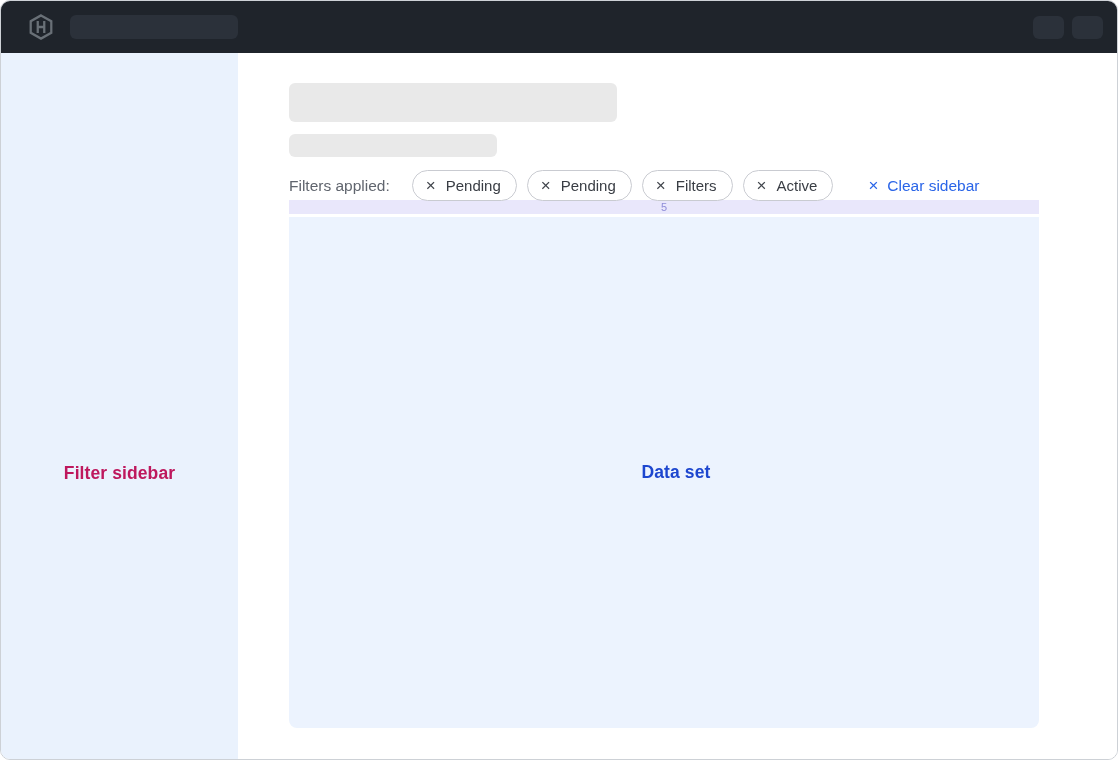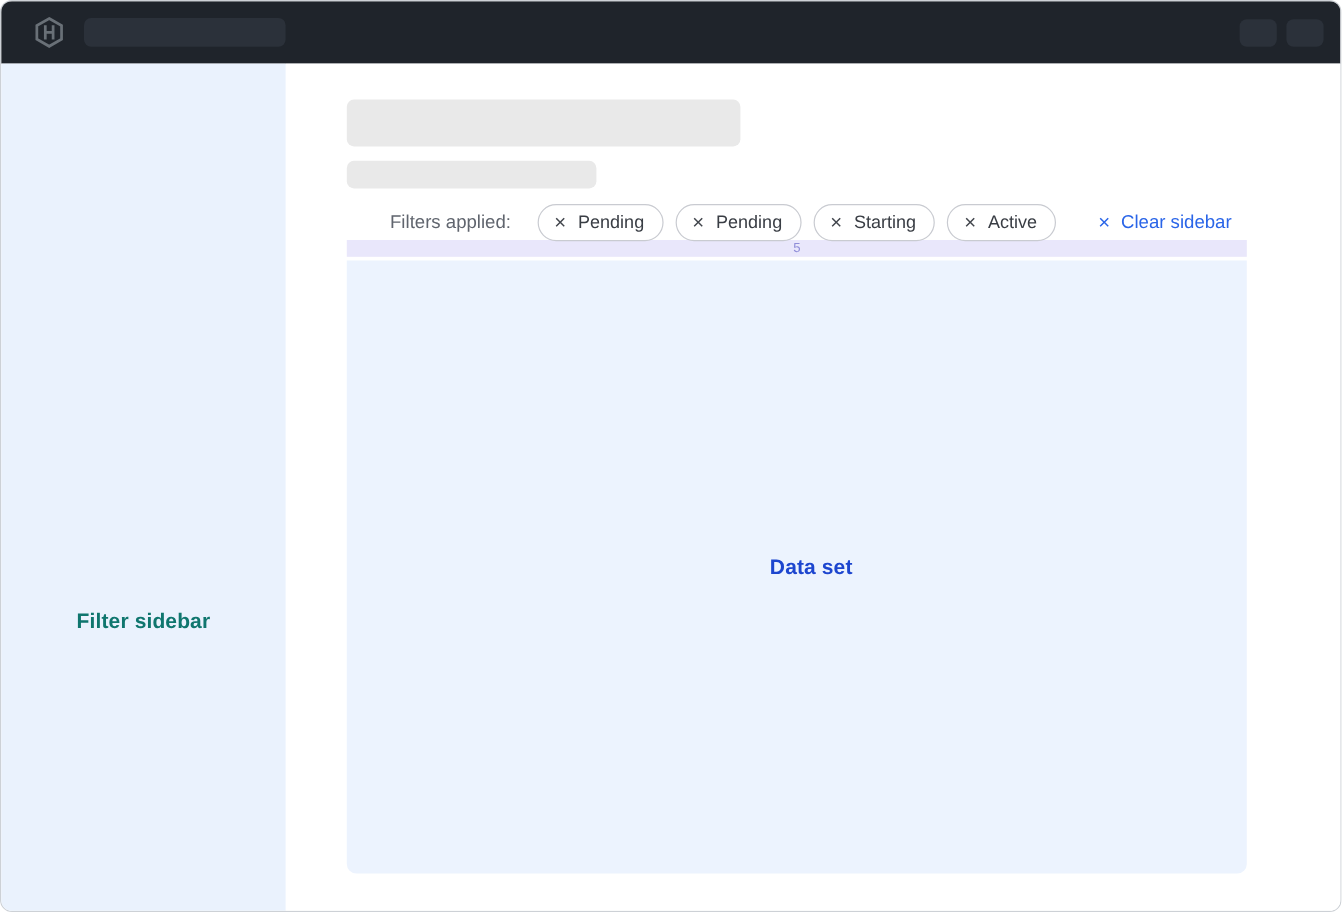--- a/index.html
+++ b/index.html
@@ -48,23 +48,22 @@
   .sidebar {
     flex: 0 0 237px; width: 237px;
     background: #eaf2fd;
     position: relative;
   }
   .sidebar-label {
     position: absolute;
     top: 410px; left: 0; right: 0;
     text-align: center;
     font-size: 17.5px; font-weight: 700;
-    color: #0f766e;
+    color: #be185d;
     letter-spacing: 0.1px;
-    margin-top: 44px;
   }
   .main {
     flex: 1;
     background: #ffffff;
     padding: 30px 78px 0 51px;
   }
   .title-ph {
     width: 328px; height: 39px;
     background: #e9e9e9;
     border-radius: 6px;
@@ -73,21 +72,21 @@
     margin-top: 12px;
     width: 208px; height: 23px;
     background: #e9e9e9;
     border-radius: 6px;
   }
   
   .filters-row {
     margin-top: 13px;
     height: 31px;
     display: flex; align-items: center;
-    position: relative; z-index: 2; margin-left: 36px;
+    position: relative; z-index: 2;
   }
   .filters-label {
     font-size: 15.5px;
     color: #60656e;
     margin-right: 22px;
     white-space: nowrap;
   }
   .chip {
     display: inline-flex; align-items: center;
     gap: 10px;
@@ -181,21 +180,21 @@
           <span>Pending</span>
         </span>
 
         <span class="chip">
           <span class="x">×</span>
           <span>Pending</span>
         </span>
 
         <span class="chip">
           <span class="x">×</span>
-          <span>Starting</span>
+          <span>Filters</span>
         </span>
 
         <span class="chip">
           <span class="x">×</span>
           <span>Active</span>
         </span>
 
         <span class="clear-filters">
           <span class="x">×</span>
           <span>Clear sidebar</span>

